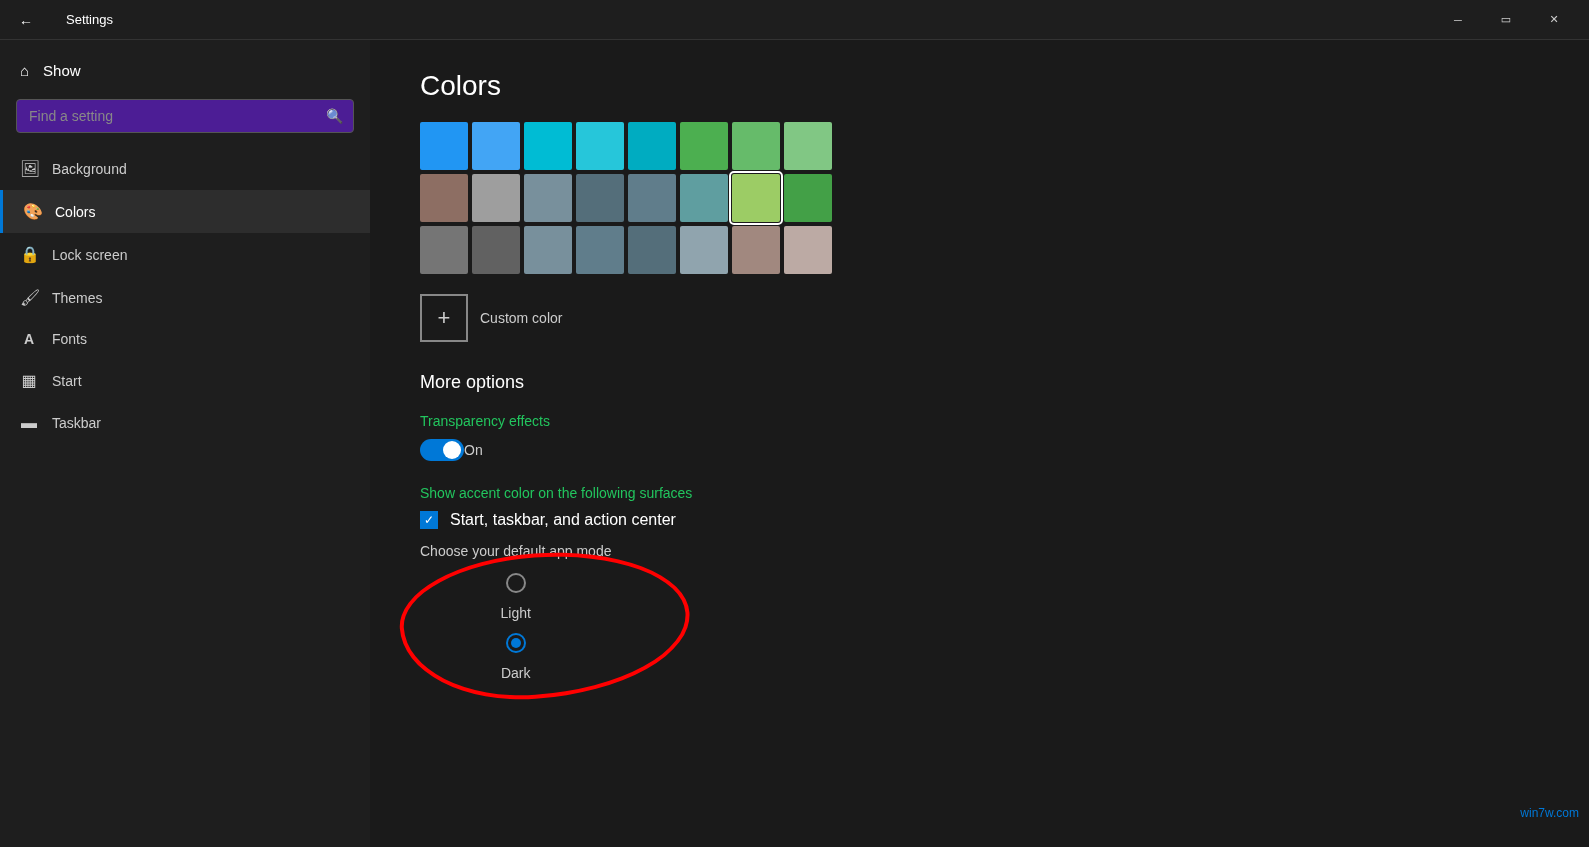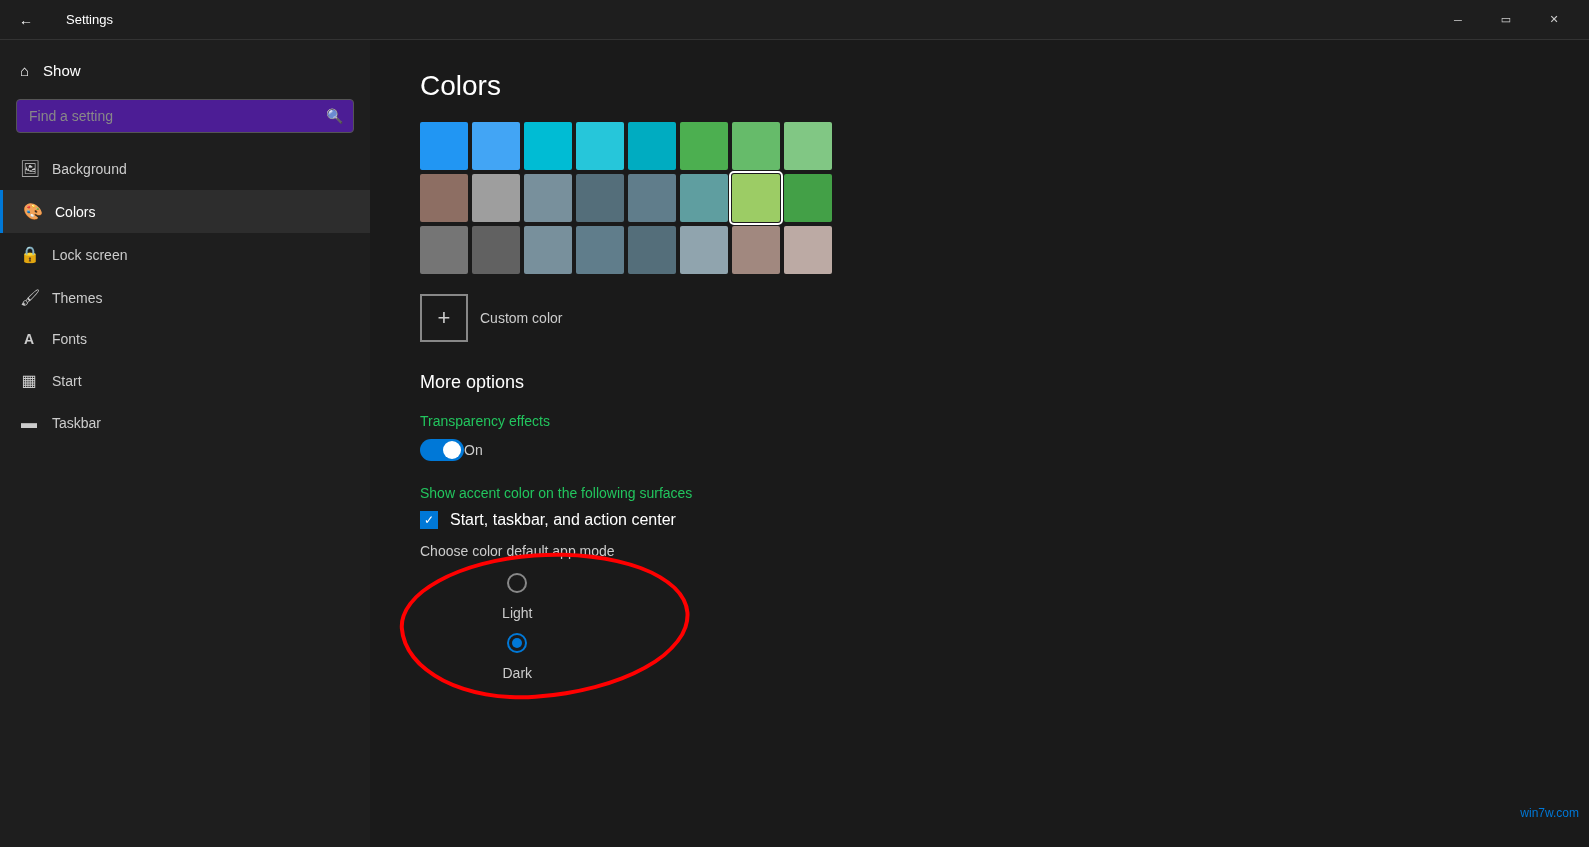--- a/index.html
+++ b/index.html
@@ -393,21 +393,21 @@
     </div>
 
     <div class="option-label">Show accent color on the following surfaces</div>
     <div class="checkbox-row">
       <div class="checkbox checked"></div>
       <span class="checkbox-label">Start, taskbar, and action center</span>
     </div>
 
     
     <div style="position:relative; display:inline-block;">
-      <div class="radio-section-label">Choose color default app mode</div>
+      <div class="radio-section-label">Choose your default app mode</div>
       <div class="radio-row">
         <div class="radio"></div>
         <span class="radio-label">Light</span>
       </div>
       <div class="radio-row">
         <div class="radio selected"></div>
         <span class="radio-label">Dark</span>
       </div>
       
       <div style="

